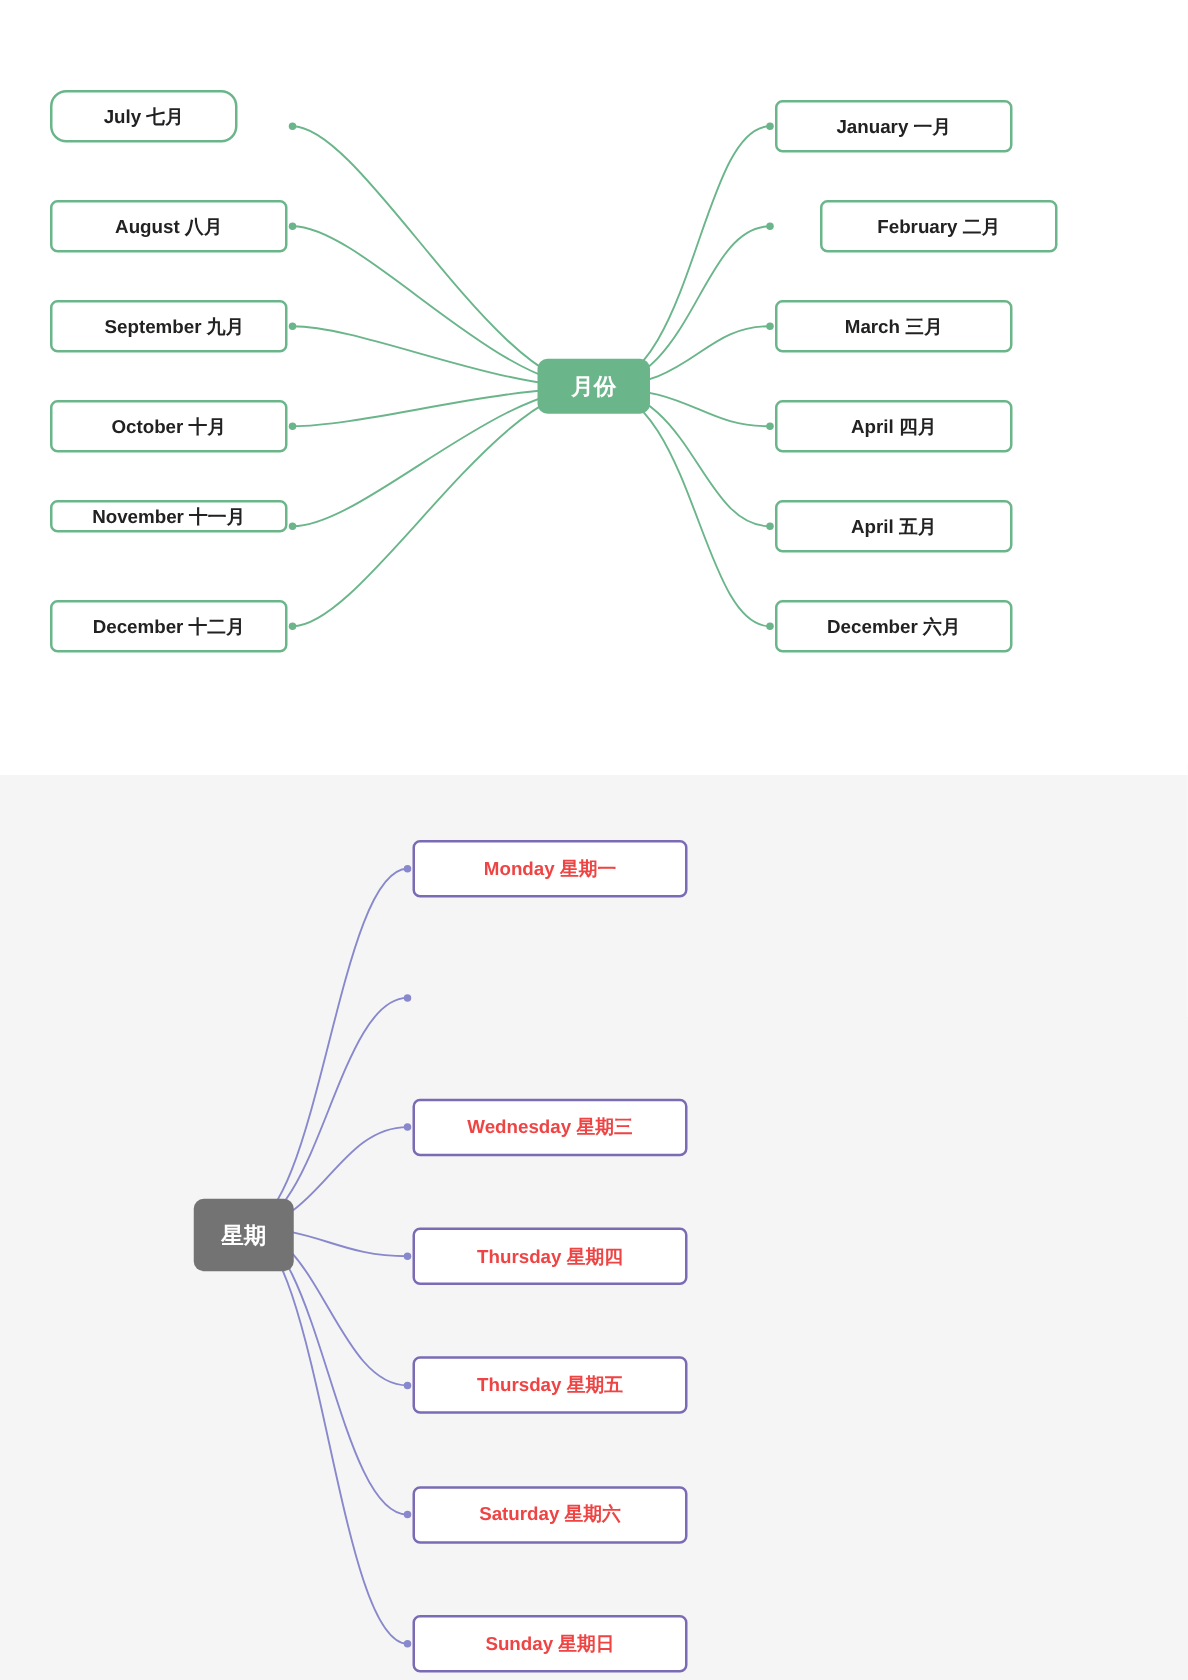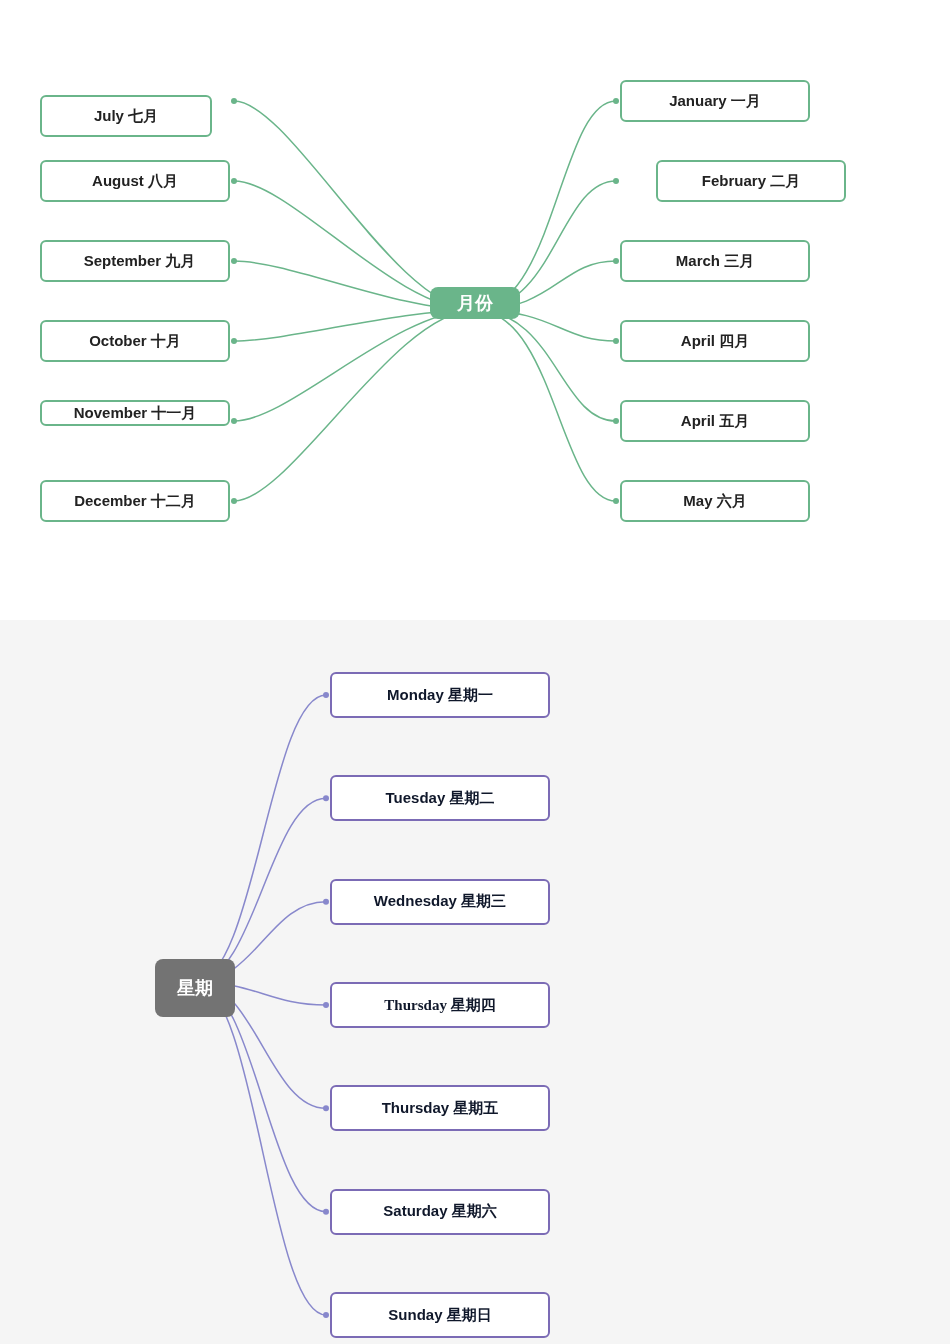--- a/index.html
+++ b/index.html
@@ -33,21 +33,21 @@
       justify-content: center;
       font-weight: bold;
       font-size: 18px;
       color: #fff;
       border-radius: 8px;
       z-index: 10;
     }
 
     .months-center {
       width: 90px;
-      height: 32px;
+      height: 44px;
       background: #6ab58a;
       left: 430px;
       top: 287px;
     }
 
     .weeks-center {
       width: 80px;
       height: 58px;
       background: #737373;
       left: 155px;
@@ -68,21 +68,21 @@
       padding: 6px 14px;
     }
 
     .month-leaf {
       border-color: #6ab58a;
       color: #222;
     }
 
     .week-leaf {
       border-color: #7b6bb5;
-      color: #0f172a;
+      color: #ef4444;
     }
 
     svg.connections {
       position: absolute;
       top: 0;
       left: 0;
       width: 100%;
       height: 100%;
       pointer-events: none;
       overflow: visible;
@@ -118,32 +118,32 @@
       <path d="M 475 310 C 555 310, 560 501, 616 501" fill="none" stroke="#6ab58a" stroke-width="1.5"></path>
       <circle cx="616" cy="501" r="3" fill="#6ab58a"></circle>
     </svg>
 
   <div class="center-node months-center" id="months-center">
     <span>月份</span>
   </div>
 
   <div id="month-left-nodes"></div>
   <div id="month-right-nodes"></div>
-<div class="leaf-node month-leaf" style="left: 40px; top: 95px; width: 172px; height: 42px;">July   七月</div>
+<div class="leaf-node month-leaf" style="left: 40px; top: 72px; width: 150px; height: 42px; border-radius: 13px;">July   七月</div>
     <div class="leaf-node month-leaf" style="left: 40px; top: 160px; width: 190px; height: 42px;">August   八月</div>
     <div class="leaf-node month-leaf" style="left: 40px; top: 240px; width: 190px; height: 42px; padding-left: 23px;">September   九月</div>
     <div class="leaf-node month-leaf" style="left: 40px; top: 320px; width: 190px; height: 42px;">October   十月</div>
     <div class="leaf-node month-leaf" style="left: 40px; top: 400px; width: 190px; height: 26px;">November   十一月</div>
     <div class="leaf-node month-leaf" style="left: 40px; top: 480px; width: 190px; height: 42px;">December   十二月</div>
     <div class="leaf-node month-leaf" style="left: 620px; top: 80px; width: 190px; height: 42px;">January   一月</div>
     <div class="leaf-node month-leaf" style="left: 656px; top: 160px; width: 190px; height: 42px;">February   二月</div>
     <div class="leaf-node month-leaf" style="left: 620px; top: 240px; width: 190px; height: 42px;">March   三月</div>
     <div class="leaf-node month-leaf" style="left: 620px; top: 320px; width: 190px; height: 42px;">April   四月</div>
     <div class="leaf-node month-leaf" style="left: 620px; top: 400px; width: 190px; height: 42px;">April   五月</div>
-    <div class="leaf-node month-leaf" style="left: 620px; top: 480px; width: 190px; height: 42px;">May   六月</div>
+    <div class="leaf-node month-leaf" style="left: 620px; top: 480px; width: 190px; height: 42px;">December   六月</div>
   </div>
 
 <div class="diagram-section" id="weeks-section">
   <svg class="connections" id="weeks-svg" viewBox="0 0 950 724">
       <path d="M 195 362 C 255 362, 270 75, 326 75" fill="none" stroke="#8888cc" stroke-width="1.5"></path>
       <circle cx="326" cy="75" r="3" fill="#8888cc"></circle>
       <path d="M 195 362 C 255 362, 270 178.33333333333331, 326 178.33333333333331" fill="none" stroke="#8888cc" stroke-width="1.5"></path>
       <circle cx="326" cy="178.33333333333331" r="3" fill="#8888cc"></circle>
       <path d="M 195 362 C 255 362, 270 281.66666666666663, 326 281.66666666666663" fill="none" stroke="#8888cc" stroke-width="1.5"></path>
       <circle cx="326" cy="281.66666666666663" r="3" fill="#8888cc"></circle>
@@ -156,19 +156,18 @@
       <path d="M 195 362 C 255 362, 270 695, 326 695" fill="none" stroke="#8888cc" stroke-width="1.5"></path>
       <circle cx="326" cy="695" r="3" fill="#8888cc"></circle>
     </svg>
 
   <div class="center-node weeks-center" id="weeks-center">
     <span>星期</span>
   </div>
 
   <div id="week-right-nodes"></div>
 <div class="leaf-node week-leaf" style="left: 330px; top: 52px; width: 220px; height: 46px;">Monday   星期一</div>
-    <div class="leaf-node week-leaf" style="left: 330px; top: 155.333px; width: 220px; height: 46px;">Tuesday   星期二</div>
     <div class="leaf-node week-leaf" style="left: 330px; top: 258.667px; width: 220px; height: 46px;">Wednesday   星期三</div>
-    <div class="leaf-node week-leaf" style="left: 330px; top: 362px; width: 220px; height: 46px; font-family: Liberation Serif, serif;">Thursday   星期四</div>
+    <div class="leaf-node week-leaf" style="left: 330px; top: 362px; width: 220px; height: 46px;">Thursday   星期四</div>
     <div class="leaf-node week-leaf" style="left: 330px; top: 465.333px; width: 220px; height: 46px;">Thursday   星期五</div>
     <div class="leaf-node week-leaf" style="left: 330px; top: 568.667px; width: 220px; height: 46px;">Saturday   星期六</div>
     <div class="leaf-node week-leaf" style="left: 330px; top: 672px; width: 220px; height: 46px;">Sunday   星期日</div>
   </div>
 
 </body></html>

